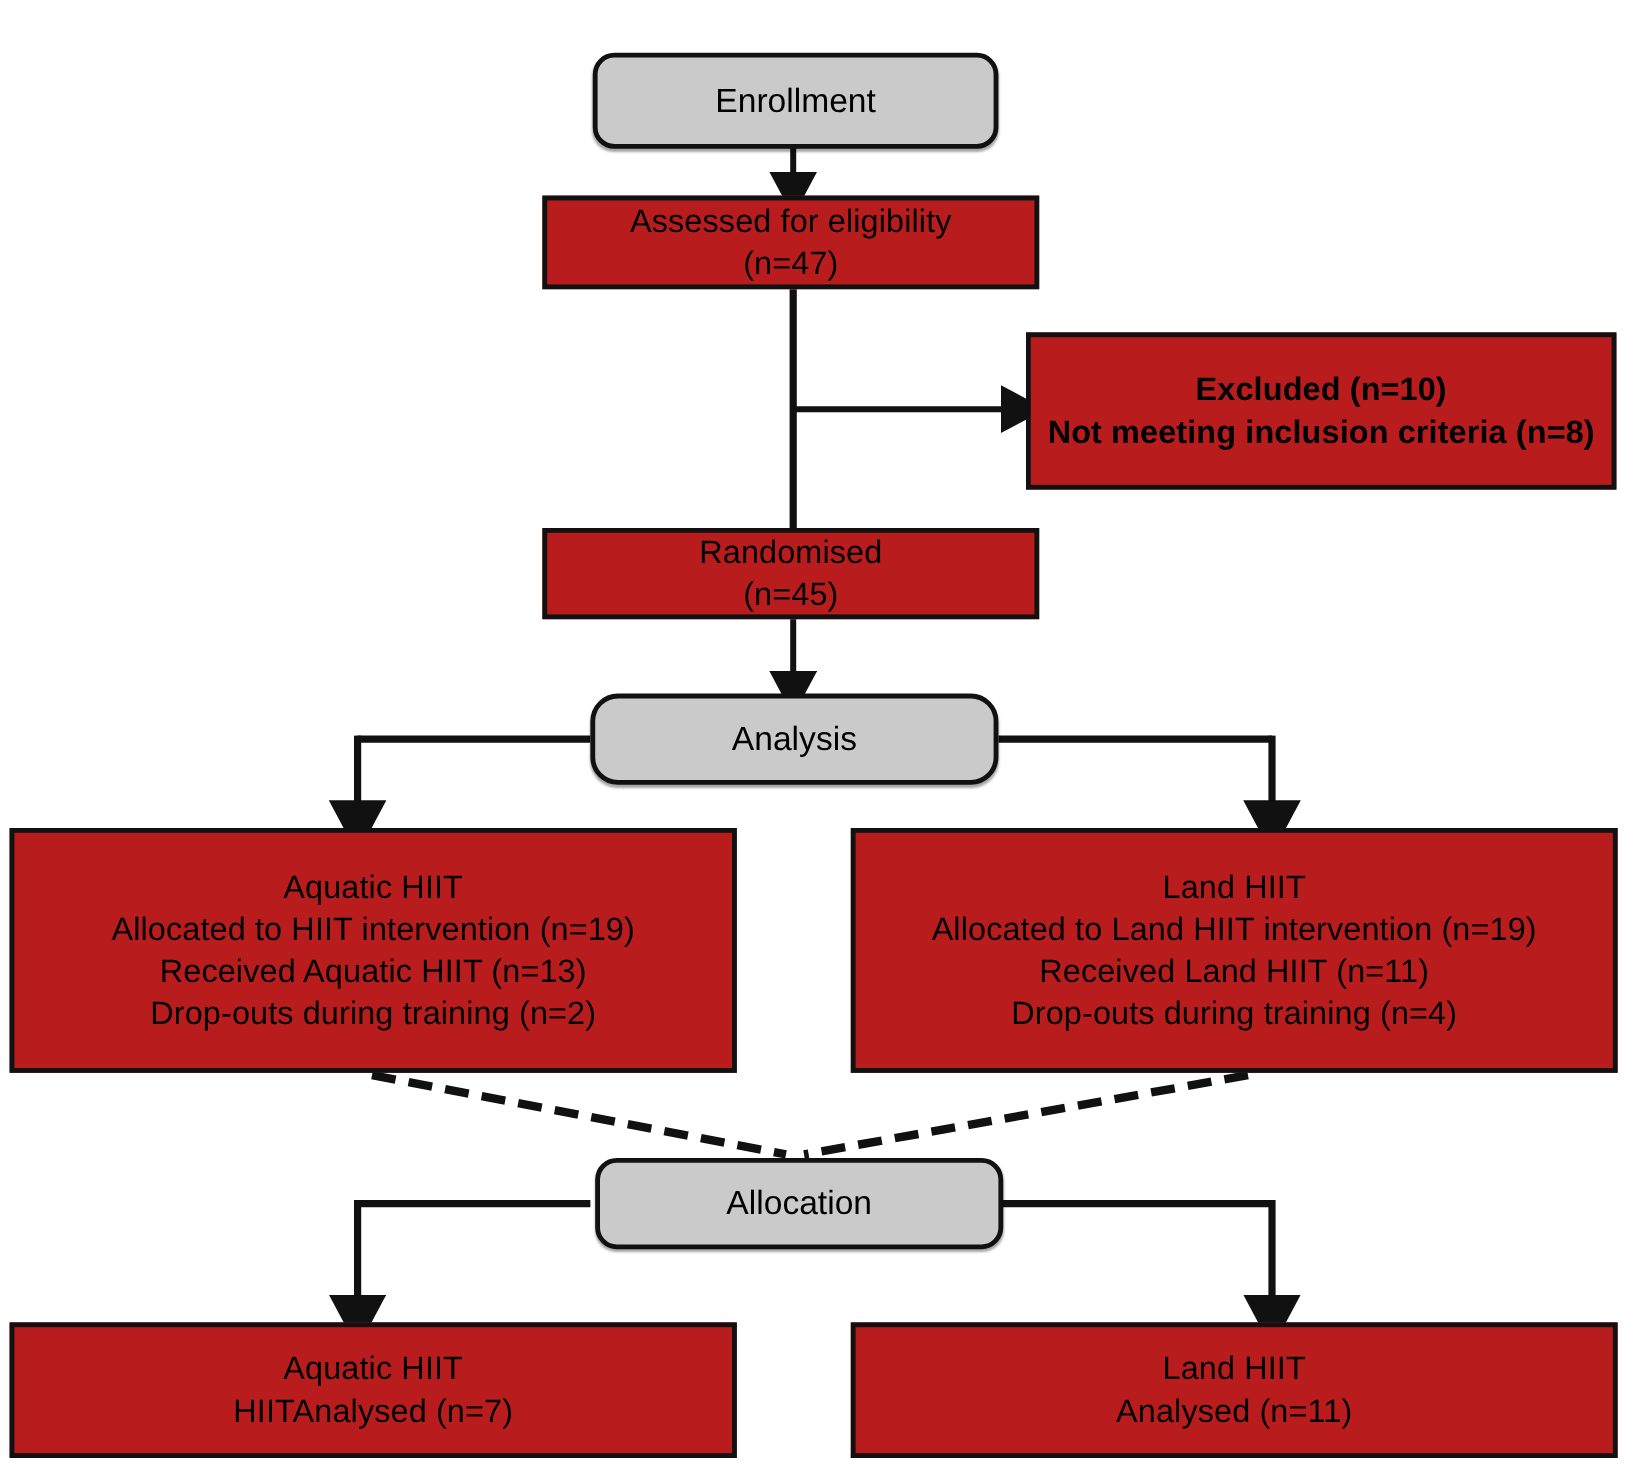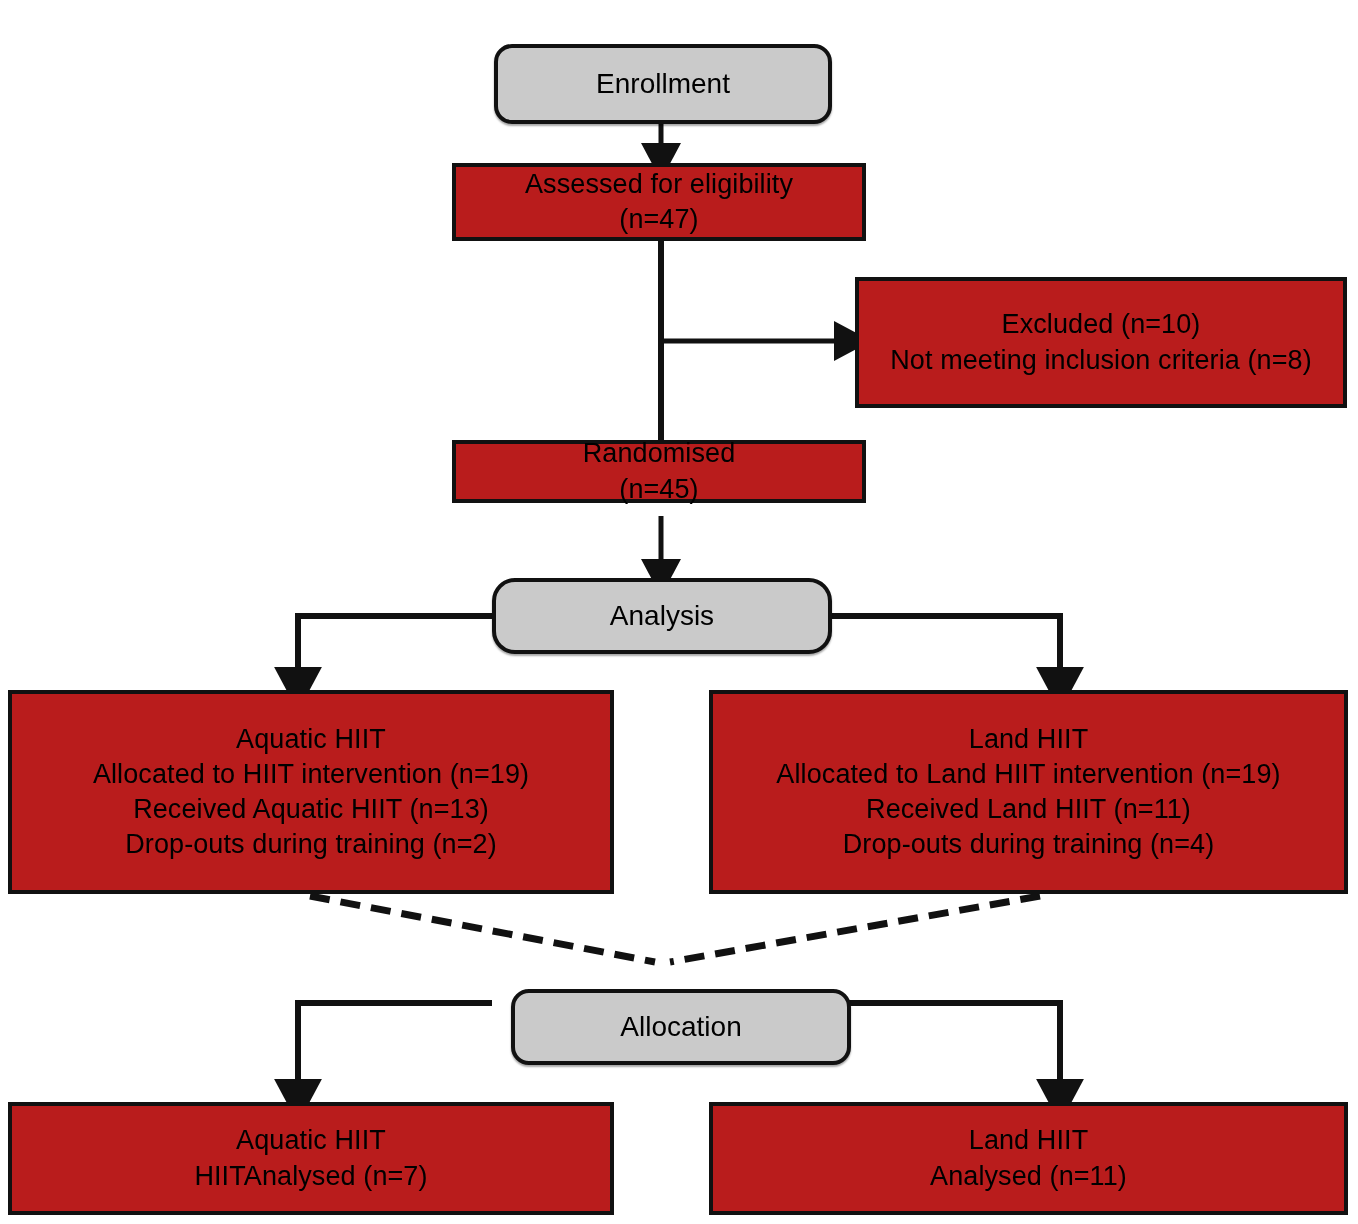--- a/index.html
+++ b/index.html
@@ -60,26 +60,26 @@
     box-shadow: 0 2px 2px rgba(0,0,0,0.35);
   }
   .stage .line {
     font-size: 28px;
     line-height: 1.2;
     white-space: nowrap;
   }
   
   #node-enrollment   { left: 494px; top: 8px;    width: 338px;  height: 80px; margin-top: 36px; }
   #node-assessed     { left: 452px; top: 163px;  width: 414px;  height: 78px; }
-  #node-excluded     { left: 855px; top: 277px;  width: 492px;  height: 131px; }
-  #node-randomised   { left: 452px; top: 440px;  width: 414px;  height: 63px; }
+  #node-excluded     { left: 855px; top: 277px;  width: 492px;  height: 131px; font-weight: bold; }
+  #node-randomised   { left: 452px; top: 440px;  width: 414px;  height: 76px; }
   #node-analysis     { left: 492px; top: 578px;  width: 340px;  height: 76px; border-radius: 23px; }
   #node-aquatic-int  { left: 8px;   top: 690px;  width: 606px;  height: 204px; }
   #node-land-int     { left: 709px; top: 690px;  width: 639px;  height: 204px; }
-  #node-allocation   { left: 511px; top: 965px;  width: 340px;  height: 76px; margin-top: 24px; }
+  #node-allocation   { left: 496px; top: 965px;  width: 340px;  height: 76px; }
   #node-aquatic-ana  { left: 8px;   top: 1102px; width: 606px;  height: 113px; }
   #node-land-ana     { left: 709px; top: 1102px; width: 639px;  height: 113px; }
 </style>
 </head>
 <body>
 
 <div id="diagram">
 
   <svg id="edges" viewBox="0 0 1358 1224" width="1358" height="1224" xmlns="http://www.w3.org/2000/svg">
     <defs>

